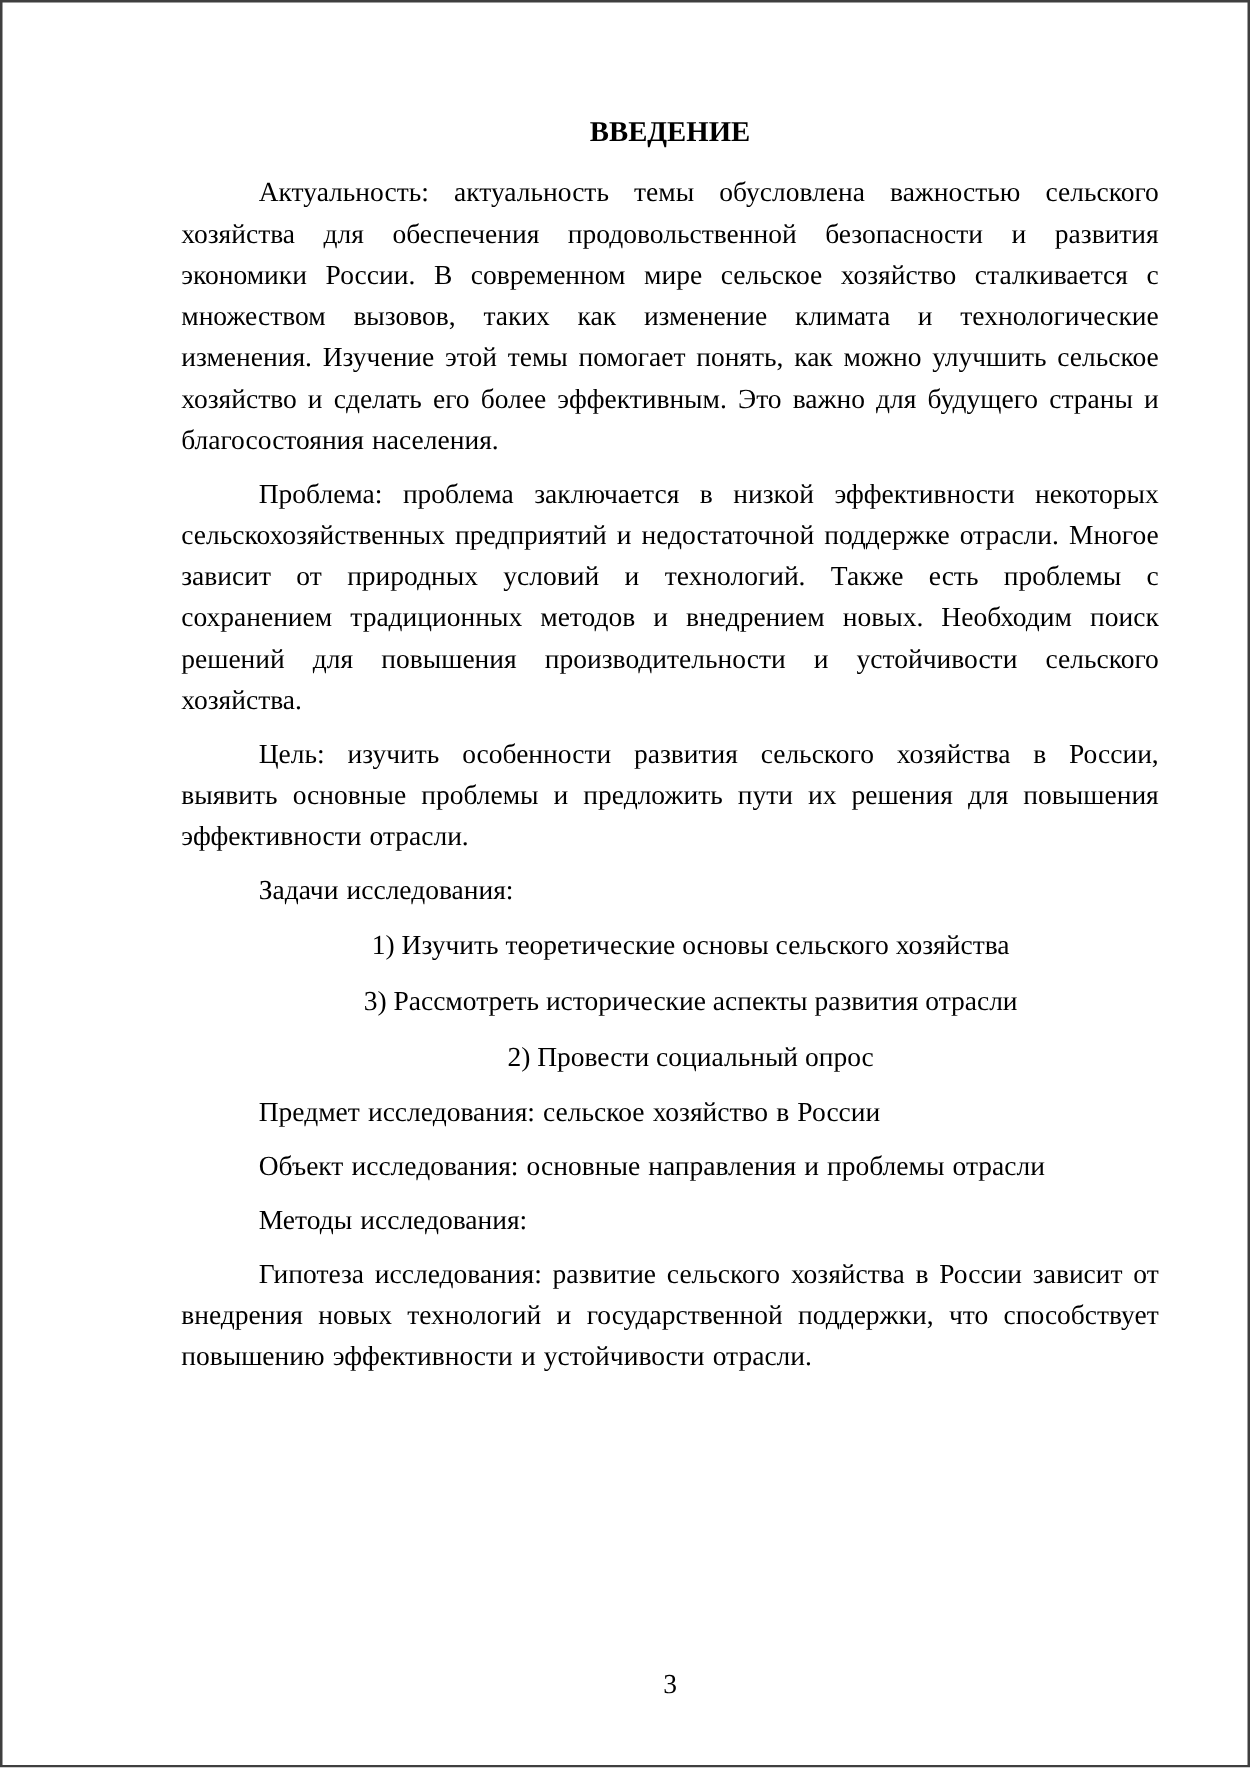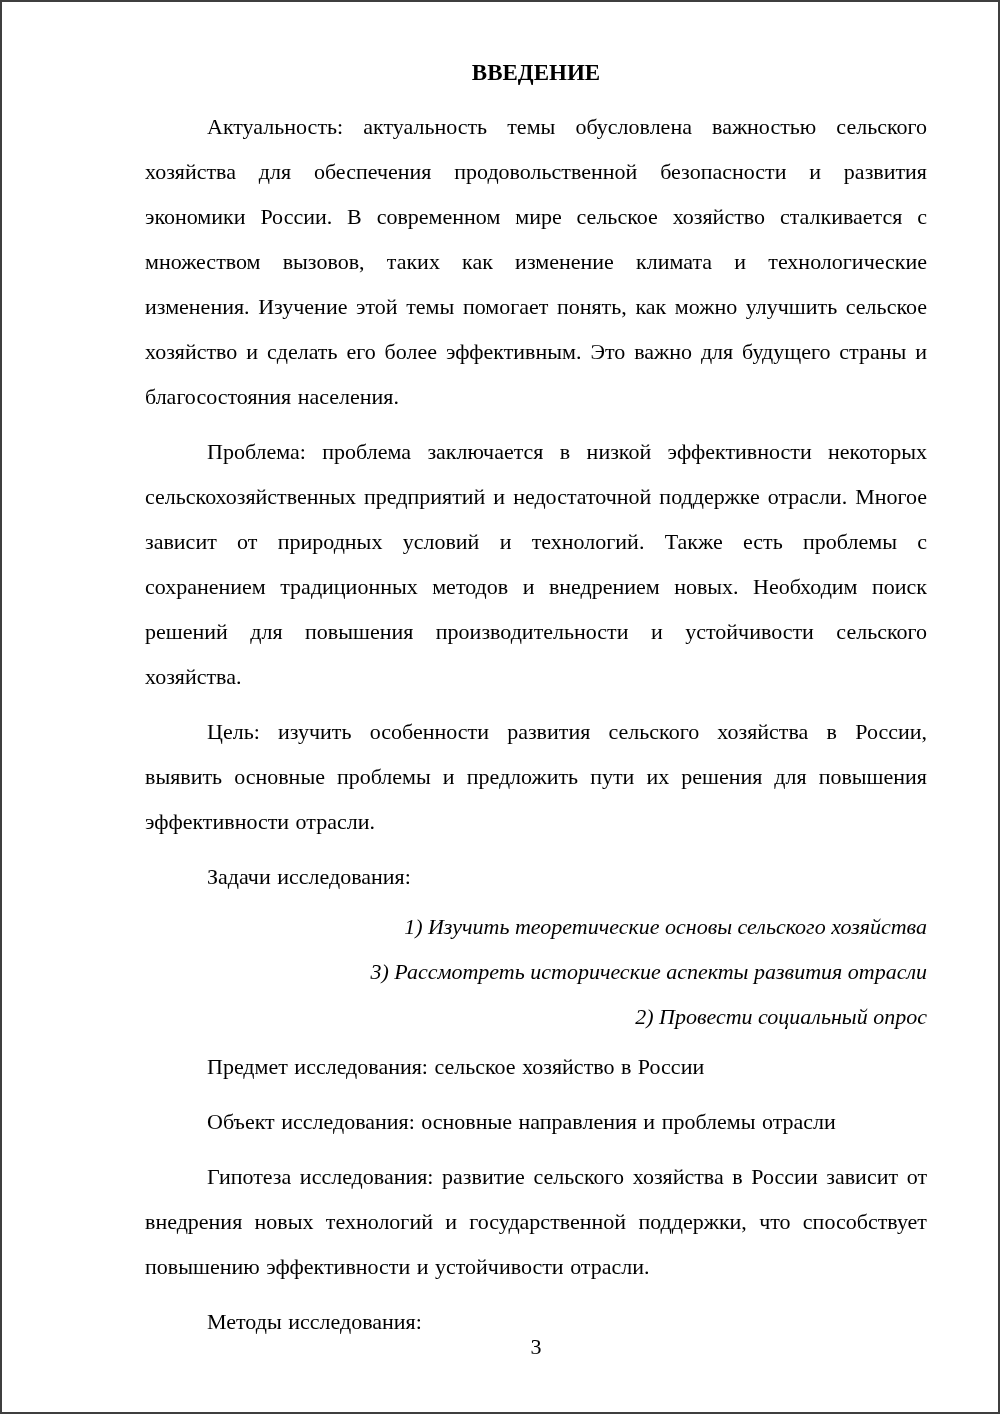--- a/index.html
+++ b/index.html
@@ -11,45 +11,44 @@
     width: 1000px;
     height: 1414px;
     overflow: hidden;
   }
   .page {
     box-sizing: border-box;
     width: 1000px;
     height: 1414px;
     background: #ffffff;
     border: 2px solid #3f3f3f;
-    padding: 53px 71px 0 143px;
+    padding: 86px 71px 0 143px;
     position: relative;
     font-family: "Liberation Serif", "DejaVu Serif", serif;
     font-size: 22px;
     color: #000000;
   }
   .title {
     font-size: 23px;
     font-weight: bold;
     text-align: center;
     line-height: 35px;
     margin: 0 0 14px 0;
   }
   .para {
     margin: 0 0 10px 0;
-    line-height: 45px;
+    line-height: 33px;
     text-align: justify;
     text-indent: 62px;
     word-spacing: 1px;
   }
   .list-item {
     margin: 0 0 10px 33px;
     line-height: 35px;
-    text-align: right;
-    font-style: italic;
+    text-align: center;
   }
   .page-number {
     position: absolute;
     left: 143px;
     right: 71px;
     bottom: 52px;
     text-align: center;
     font-size: 22px;
     line-height: 26px;
   }
@@ -74,20 +73,20 @@
   <p class="list-item">3) Рассмотреть исторические аспекты развития отрасли</p>
 
 
   <p class="list-item">2) Провести социальный опрос</p>
 
 
   <p class="para">Предмет исследования: сельское хозяйство в России</p>
 
   <p class="para">Объект исследования: основные направления и проблемы отрасли</p>
 
+  <p class="para">Методы исследования:</p>
+
   <p class="para">Гипотеза исследования: развитие сельского хозяйства в России зависит от внедрения новых технологий и государственной поддержки, что способствует повышению эффективности и устойчивости отрасли.</p>
-
-  <p class="para">Методы исследования:</p>
 
 
   <div class="page-number">3</div>
 
 </div>
 
 </body></html>

